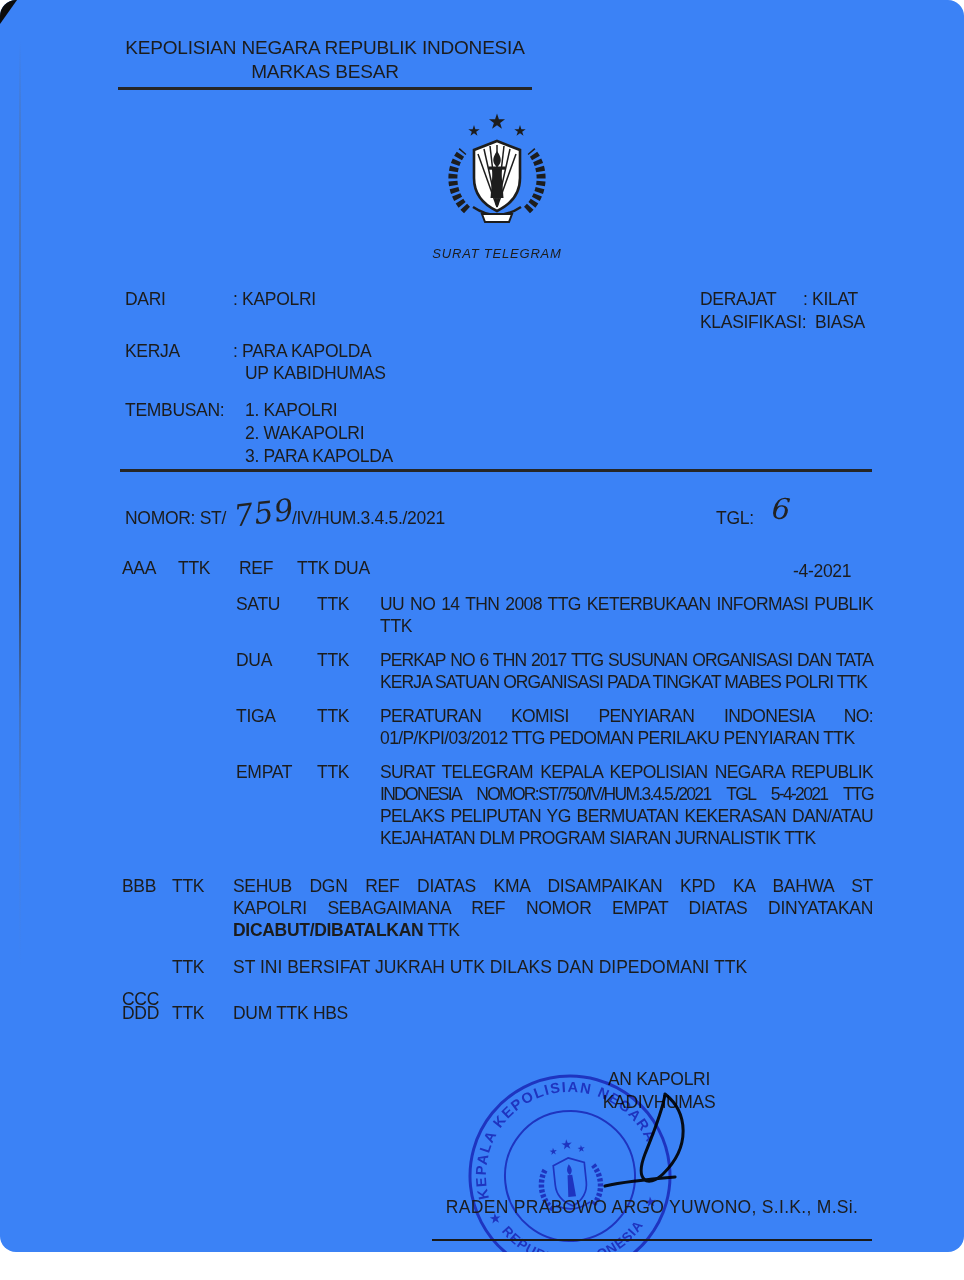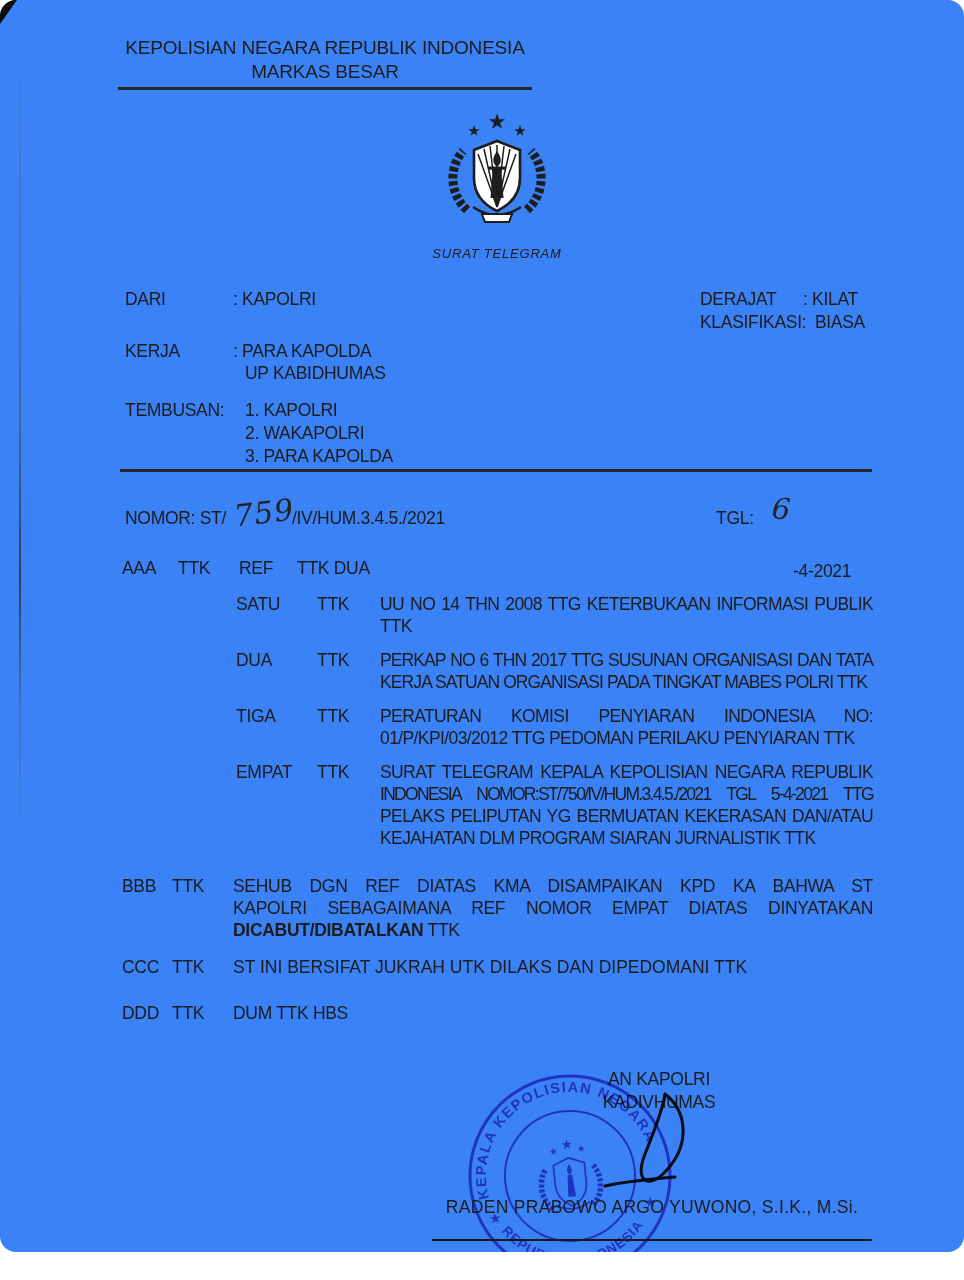--- a/index.html
+++ b/index.html
@@ -159,21 +159,21 @@
   <div class="abs doc" style="left:122px;top:875px;">BBB</div>
   <div class="abs doc" style="left:172px;top:875px;">TTK</div>
   <div class="abs doc bbbText" style="left:233px;top:875px;">
     <div class="jline">SEHUB DGN REF DIATAS KMA DISAMPAIKAN KPD KA BAHWA ST</div>
     <div class="jline">KAPOLRI SEBAGAIMANA REF NOMOR EMPAT DIATAS DINYATAKAN</div>
     <div class="lastline">
       <span class="bold">DICABUT/DIBATALKAN</span><span> TTK</span>
     </div>
   </div>
 
-  <div class="abs doc" style="left:122px;top:956px;">CCC</div>
+  <div class="abs doc" style="left:122px;top:988px;">CCC</div>
   <div class="abs doc" style="left:172px;top:956px;">TTK</div>
   <div class="abs doc" style="left:233px;top:956px;letter-spacing:0px;">ST INI BERSIFAT JUKRAH UTK DILAKS DAN DIPEDOMANI TTK</div>
 
   <div class="abs doc" style="left:122px;top:1002px;">DDD</div>
   <div class="abs doc" style="left:172px;top:1002px;">TTK</div>
   <div class="abs doc" style="left:233px;top:1002px;">DUM TTK HBS</div>
 
   <div class="abs doc center" style="left:550px;top:1068px;width:218px;line-height:23px;z-index:3;">
     <div>AN KAPOLRI</div>
     <div>KADIVHUMAS</div>

